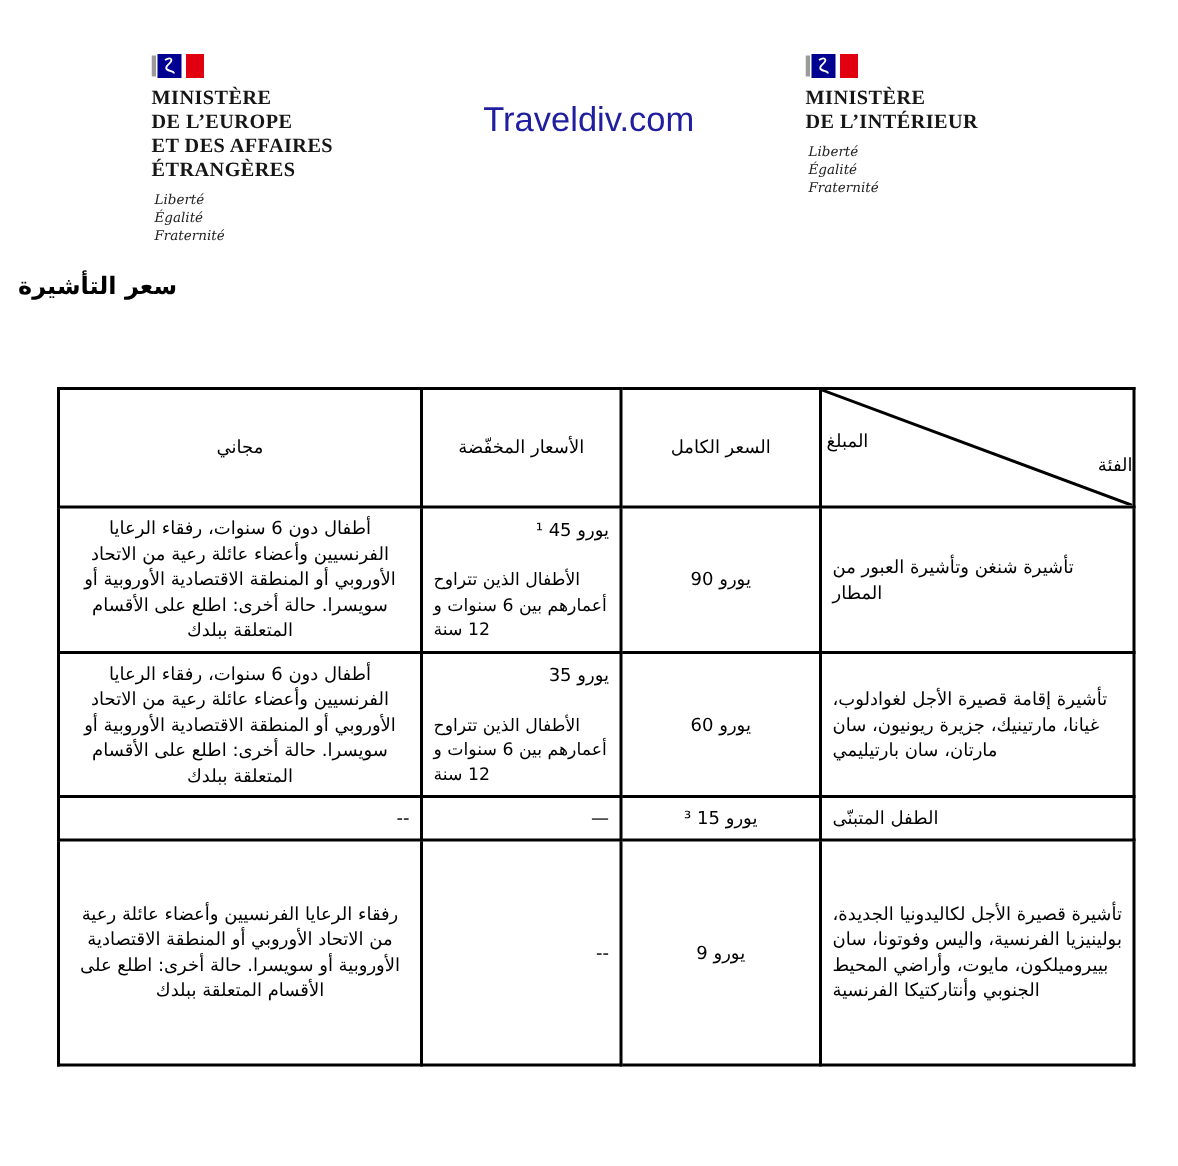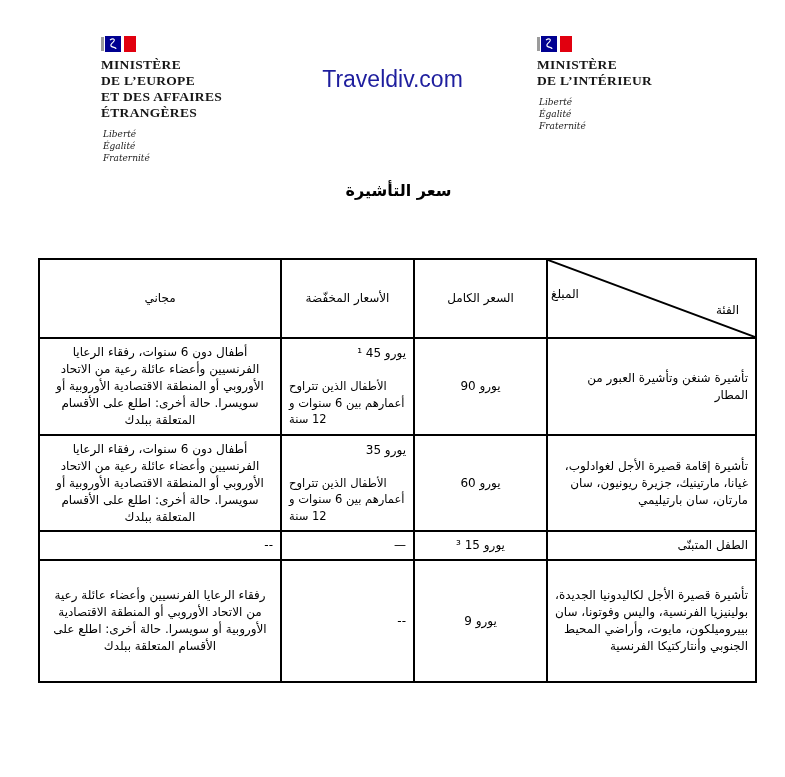--- a/index.html
+++ b/index.html
@@ -15,46 +15,46 @@
             font-size:13.5px;line-height:16px;letter-spacing:.3px;color:#161616;
             margin-top:5px;white-space:pre-line;}
   .gov-motto{font-family:"DejaVu Serif",serif;font-style:italic;font-size:9px;line-height:12px;
              color:#222;margin-top:7px;margin-left:2px;white-space:pre-line;}
 
   .site-mark{position:absolute;top:66px;left:0;right:0;text-align:center;
              font-family:"Liberation Sans","DejaVu Sans",sans-serif;
              font-size:23px;color:#1e1e9e;}
 
   
-  .doc-title{position:absolute;top:181px;left:12px;right:0;text-align:center;
+  .doc-title{position:absolute;top:181px;left:12px;right:0;text-align:left;
              font-size:16px;font-weight:bold;direction:rtl;}
 
   
   table.price{position:absolute;left:38px;top:258px;width:717px;border-collapse:collapse;
               table-layout:fixed;}
   table.price td,table.price th{border:2px solid #000;font-weight:normal;
               font-size:12px;line-height:17px;padding:3px 7px;vertical-align:middle;
               overflow:hidden;}
   col.c-free{width:242px;} col.c-reduced{width:133px;} col.c-full{width:133px;} col.c-cat{width:209px;}
 
   th.plainhead{text-align:center;direction:rtl;}
-  td.cat{direction:rtl;text-align:right;line-height:16.5px;font-size:11.5px;}
+  td.cat{direction:rtl;text-align:left;line-height:16.5px;font-size:11.5px;}
   td.freecell{direction:rtl;text-align:center;font-size:11.5px;line-height:16.5px;}
   td.freecell.centered{text-align:center;}
   td.pricecell{direction:ltr;text-align:center;}
   td.combo{vertical-align:top;padding-top:5px;}
   .price-line{direction:ltr;text-align:right;margin-bottom:16px;}
   .price-note{direction:rtl;text-align:left;font-size:11.5px;line-height:16.5px;}
   td.dashcell{direction:ltr;text-align:right;padding-right:12px;}
 
   
   td.corner{position:relative;padding:0;}
   td.corner svg{position:absolute;left:0;top:0;width:100%;height:100%;}
   .corner-amount{position:absolute;left:3px;top:26px;direction:rtl;font-size:12px;}
-  .corner-cat{position:absolute;right:16px;top:42px;direction:rtl;font-size:12px;}
+  .corner-cat{position:absolute;right:0;top:42px;direction:rtl;font-size:12px;}
 </style>
 </head>
 <body>
 
 <div class="page">
 
   <div class="gov-block left">
     <span>
       <svg class="gov-flag" width="40" height="16" viewBox="0 0 40 16">
         <rect x="0" y="1" width="3" height="14" fill="#9b9b9b"></rect>
@@ -135,21 +135,21 @@
     </tr>
 
 
     <tr style="height:29px;">
       <td class="dashcell">--</td>
       <td class="dashcell">—</td>
       <td class="pricecell">يورو 15 ³</td>
       <td class="cat">الطفل المتبنّى</td>
     </tr>
 
-    <tr style="height:122px;">
+    <tr style="height:150px;">
       <td class="freecell centered">رفقاء الرعايا الفرنسيين وأعضاء عائلة رعية من الاتحاد الأوروبي أو المنطقة الاقتصادية الأوروبية أو سويسرا. حالة أخرى: اطلع على الأقسام المتعلقة ببلدك</td>
       <td class="dashcell">--</td>
       <td class="pricecell">9 يورو</td>
       <td class="cat">تأشيرة قصيرة الأجل لكاليدونيا الجديدة، بولينيزيا الفرنسية، واليس وفوتونا، سان بييروميلكون، مايوت، وأراضي المحيط الجنوبي وأنتاركتيكا الفرنسية</td>
     </tr>
   </tbody>
     </table>
 
 </div>
 

